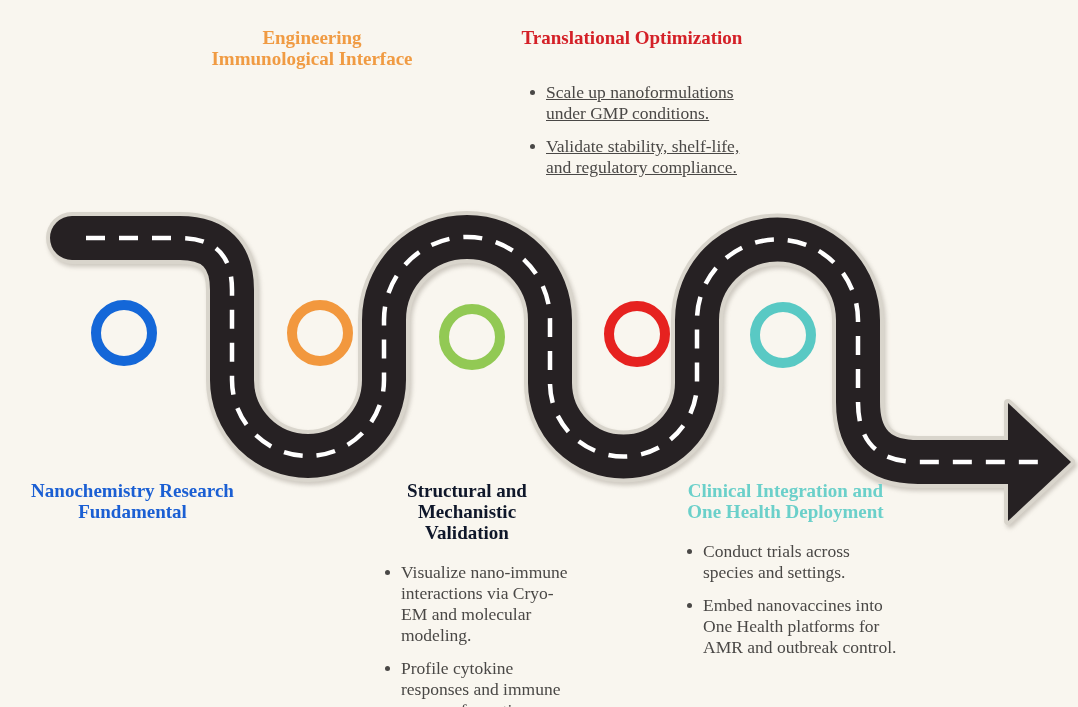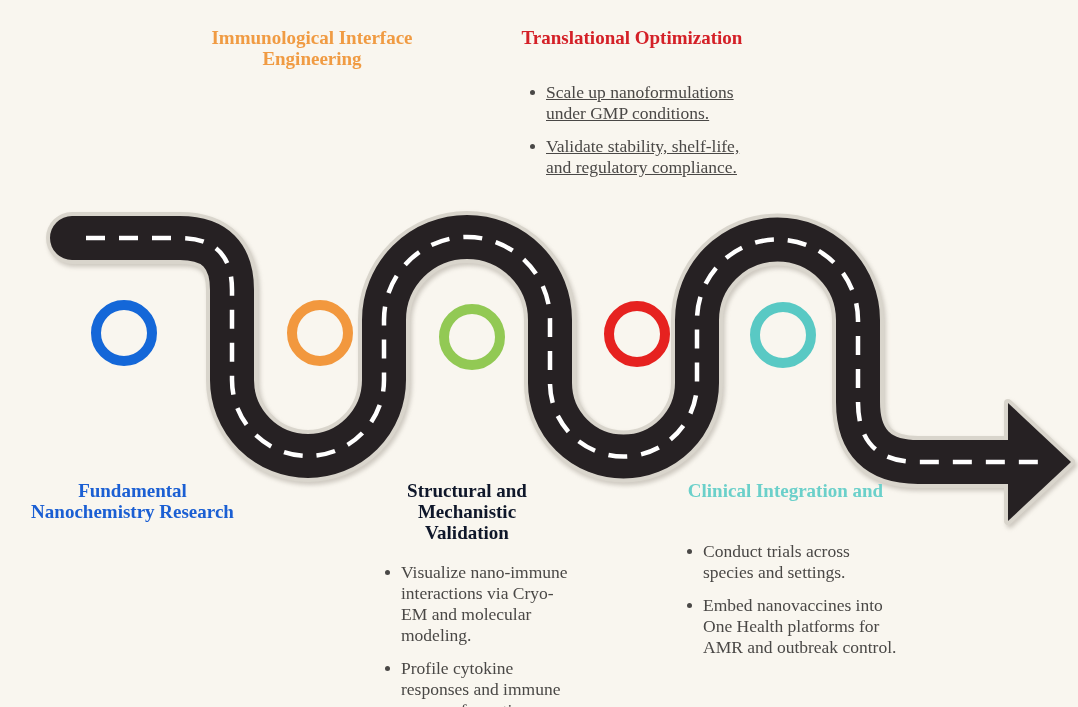--- a/index.html
+++ b/index.html
@@ -81,22 +81,22 @@
   </svg>
 
   <div id="marker-1" class="marker" style="border-color: rgb(20, 103, 216);"></div>
   <div id="marker-2" class="marker" style="border-color: rgb(242, 152, 62);"></div>
   <div id="marker-3" class="marker" style="border-color: rgb(146, 201, 84);"></div>
   <div id="marker-4" class="marker" style="border-color: rgb(230, 34, 32);"></div>
   <div id="marker-5" class="marker" style="border-color: rgb(89, 201, 196);"></div>
 
   <div id="stage-immunological" class="stage-block">
     <div class="stage-title" style="color: rgb(240, 155, 67);">
+      <div>Engineering</div>
       <div>Immunological Interface</div>
-      <div>Engineering</div>
     </div>
   </div>
 
   <div id="stage-translational" class="stage-block">
     <div class="stage-title" style="color: rgb(212, 32, 39);">
       <div>Translational Optimization</div>
       <div></div>
     </div>
     <div class="bullets pos-top">
       <div class="bullet">
@@ -105,22 +105,22 @@
       </div>
       <div class="bullet">
         <span class="dot"></span>
         <span class="bullet-text">Validate stability, shelf-life, and regulatory compliance.</span>
       </div>
     </div>
   </div>
 
   <div id="stage-fundamental" class="stage-block">
     <div class="stage-title" style="color: rgb(27, 95, 211);">
+      <div>Nanochemistry Research</div>
       <div>Fundamental</div>
-      <div>Nanochemistry Research</div>
     </div>
   </div>
 
   <div id="stage-structural" class="stage-block">
     <div class="stage-title" style="color: #0f172a;">
       <div>Structural and Mechanistic</div>
       <div>Validation</div>
     </div>
     <div class="bullets pos-bottom">
       <div class="bullet">
@@ -130,20 +130,21 @@
       <div class="bullet">
         <span class="dot"></span>
         <span class="bullet-text">Profile cytokine responses and immune synapse formation.</span>
       </div>
     </div>
   </div>
 
   <div id="stage-clinical" class="stage-block">
     <div class="stage-title" style="color: rgb(107, 208, 202);">
       <div>Clinical Integration and</div>
+      <div>One Health Deployment</div>
     </div>
     <div class="bullets pos-bottom">
       <div class="bullet">
         <span class="dot"></span>
         <span class="bullet-text">Conduct trials across species and settings.</span>
       </div>
       <div class="bullet">
         <span class="dot"></span>
         <span class="bullet-text">Embed nanovaccines into One Health platforms for AMR and outbreak control.</span>
       </div>

